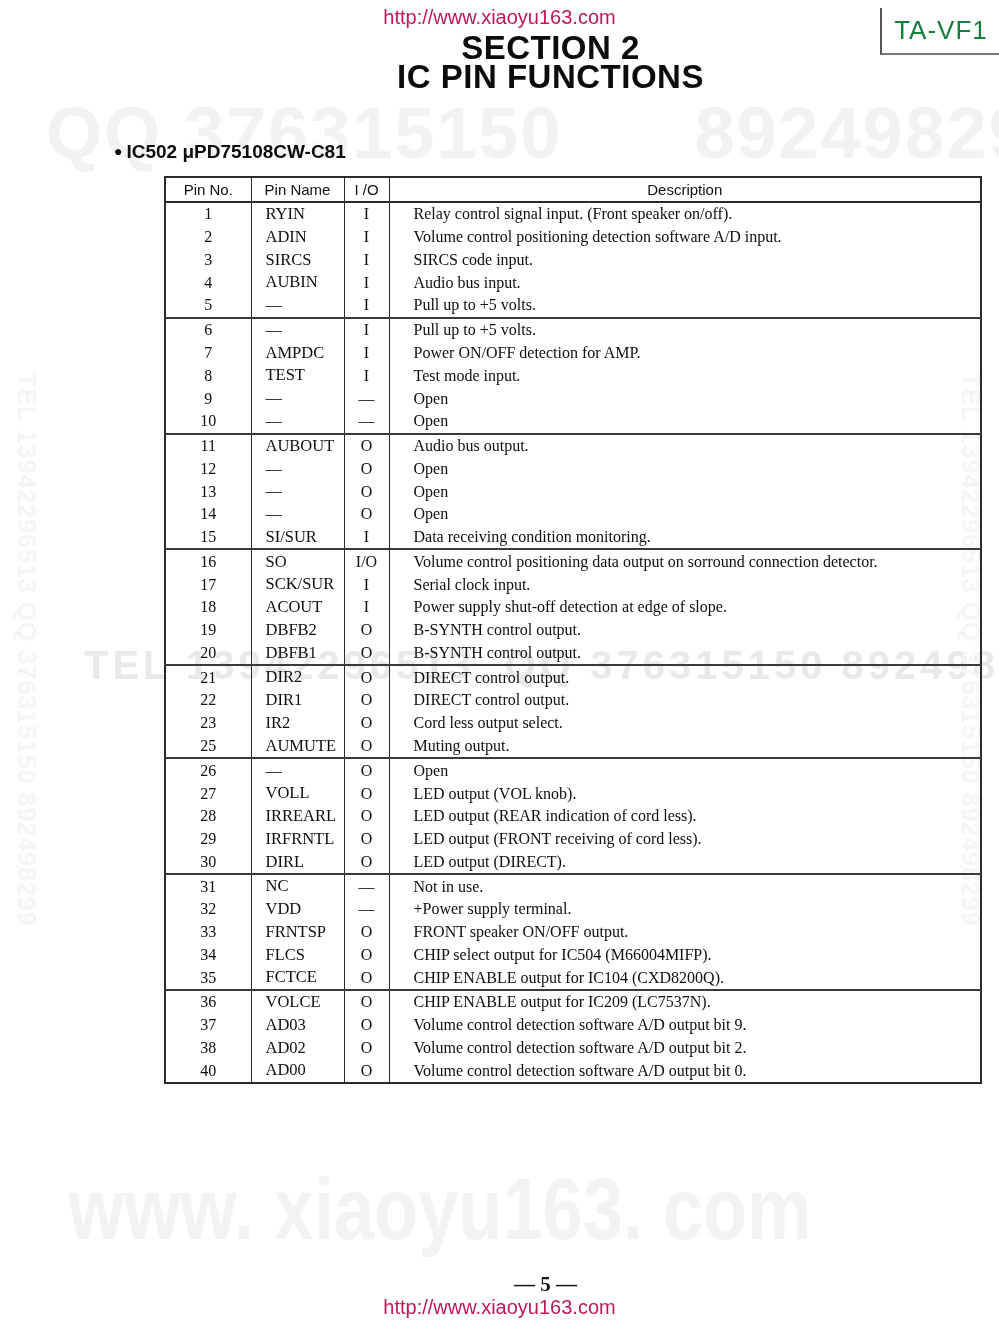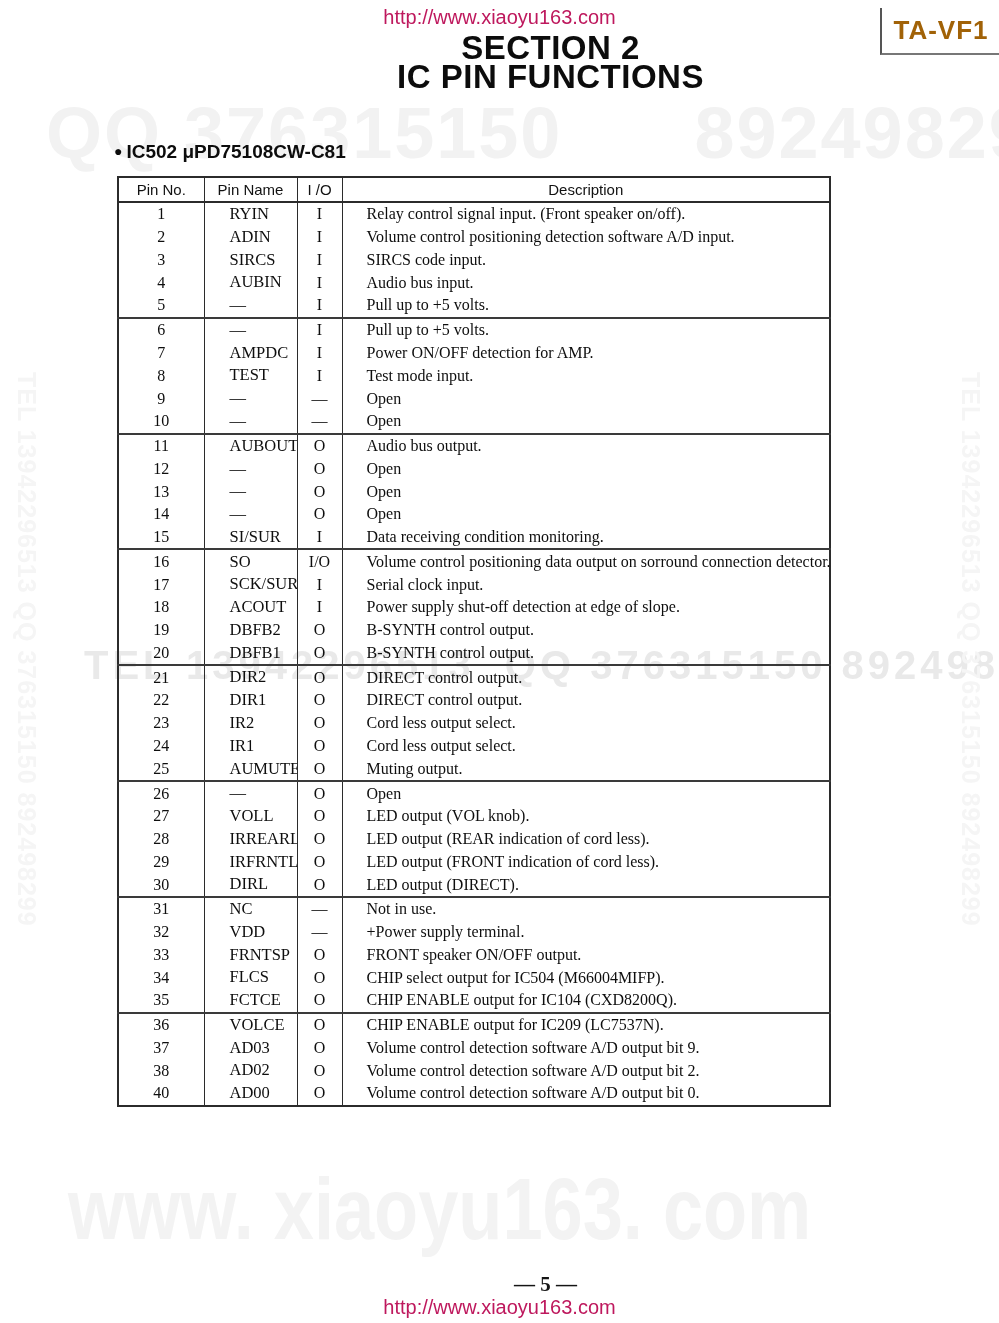--- a/index.html
+++ b/index.html
@@ -26,62 +26,63 @@
     font-family:"Liberation Sans",sans-serif;
     color:#be185d;font-size:20px;z-index:2;
   }
   .top-url{top:6px;}
   .bottom-url{top:1296px;}
 
   .model-box{
     position:absolute;left:880px;top:8px;width:118px;height:45px;
     border-left:2px solid #555;border-bottom:2px solid #777;
     text-align:center;line-height:44px;
-    font-family:"Liberation Sans",sans-serif;font-weight:bold;font-size:26px;
-    color:#a16207;z-index:2;letter-spacing:1px;
+    font-family:"Liberation Sans",sans-serif;font-weight:normal;font-size:26px;
+    color:#15803d;z-index:2;letter-spacing:1px;
   }
 
   .titles{position:absolute;left:0;right:0;top:33px;text-align:center;z-index:2;}
   .titles .line{
     display:block;margin-left:102px;
     font-family:"Liberation Sans",sans-serif;font-weight:bold;
     font-size:33px;line-height:29px;color:#0c0c0c;letter-spacing:0.5px;
   }
 
   .ic-heading{
     position:absolute;left:114px;top:141px;z-index:2;
     font-family:"Liberation Sans",sans-serif;font-weight:bold;font-size:19px;color:#0c0c0c;text-align:center;
   }
   .ic-heading .bullet{font-size:14px;vertical-align:2px;margin-right:4px;}
 
   
   .pin-table-wrap{position:absolute;left:117px;top:176px;z-index:1;}
   table.pin-table{
-    border-collapse:collapse;table-layout:fixed;width:714px;
+    border-collapse:collapse;table-layout:fixed;width:818px;
     background:transparent;
+    margin-left:47px;
   }
   table.pin-table col.c-pin{width:86px;}
   table.pin-table col.c-name{width:93px;}
   table.pin-table col.c-io{width:45px;}
   table.pin-table th{
     height:23px;padding:0;
     font-family:"Liberation Sans",sans-serif;font-weight:normal;font-size:15px;
     text-align:center;vertical-align:middle;color:#111;
     border-bottom:2px solid #2b2b2b;
   }
   table.pin-table{border:2px solid #2b2b2b;}
   table.pin-table th,table.pin-table td{border-left:1px solid #2b2b2b;}
   table.pin-table th:first-child,table.pin-table td:first-child{border-left:none;}
   table.pin-table td{
     height:22.775px;padding:0;vertical-align:middle;
     font-size:16px;line-height:1;color:#0e0e0e;
     overflow:hidden;white-space:nowrap;
   }
   table.pin-table td:nth-child(1){text-align:center;}
-  table.pin-table td:nth-child(2){padding-left:25px;font-size:16.5px;}
+  table.pin-table td:nth-child(2){padding-left:14px;font-size:16.5px;}
   table.pin-table td:nth-child(3){text-align:center;}
   table.pin-table td:nth-child(4){padding-left:24px;}
   table.pin-table tr.group-start td{border-top:2px solid #3a3a3a;}
 
   
   .page-number{
     position:absolute;left:0;right:0;top:1272px;text-align:center;z-index:2;
     font-size:21px;font-weight:bold;color:#151515;margin-left:92px;
   }
 </style>
@@ -253,26 +254,20 @@
           <td>O</td>
           <td>DIRECT control output.</td>
         </tr>
         <tr>
           <td>23</td>
           <td>IR2</td>
           <td>O</td>
           <td>Cord less output select.</td>
         </tr>
         <tr>
-          <td>24</td>
-          <td>IR1</td>
-          <td>O</td>
-          <td>Cord less output select.</td>
-        </tr>
-        <tr>
           <td>25</td>
           <td>AUMUTE</td>
           <td>O</td>
           <td>Muting output.</td>
         </tr>
         <tr class="group-start">
           <td>26</td>
           <td>—</td>
           <td>O</td>
           <td>Open</td>
@@ -286,21 +281,21 @@
         <tr>
           <td>28</td>
           <td>IRREARL</td>
           <td>O</td>
           <td>LED output (REAR indication of cord less).</td>
         </tr>
         <tr>
           <td>29</td>
           <td>IRFRNTL</td>
           <td>O</td>
-          <td>LED output (FRONT indication of cord less).</td>
+          <td>LED output (FRONT receiving of cord less).</td>
         </tr>
         <tr>
           <td>30</td>
           <td>DIRL</td>
           <td>O</td>
           <td>LED output (DIRECT).</td>
         </tr>
         <tr class="group-start">
           <td>31</td>
           <td>NC</td>

